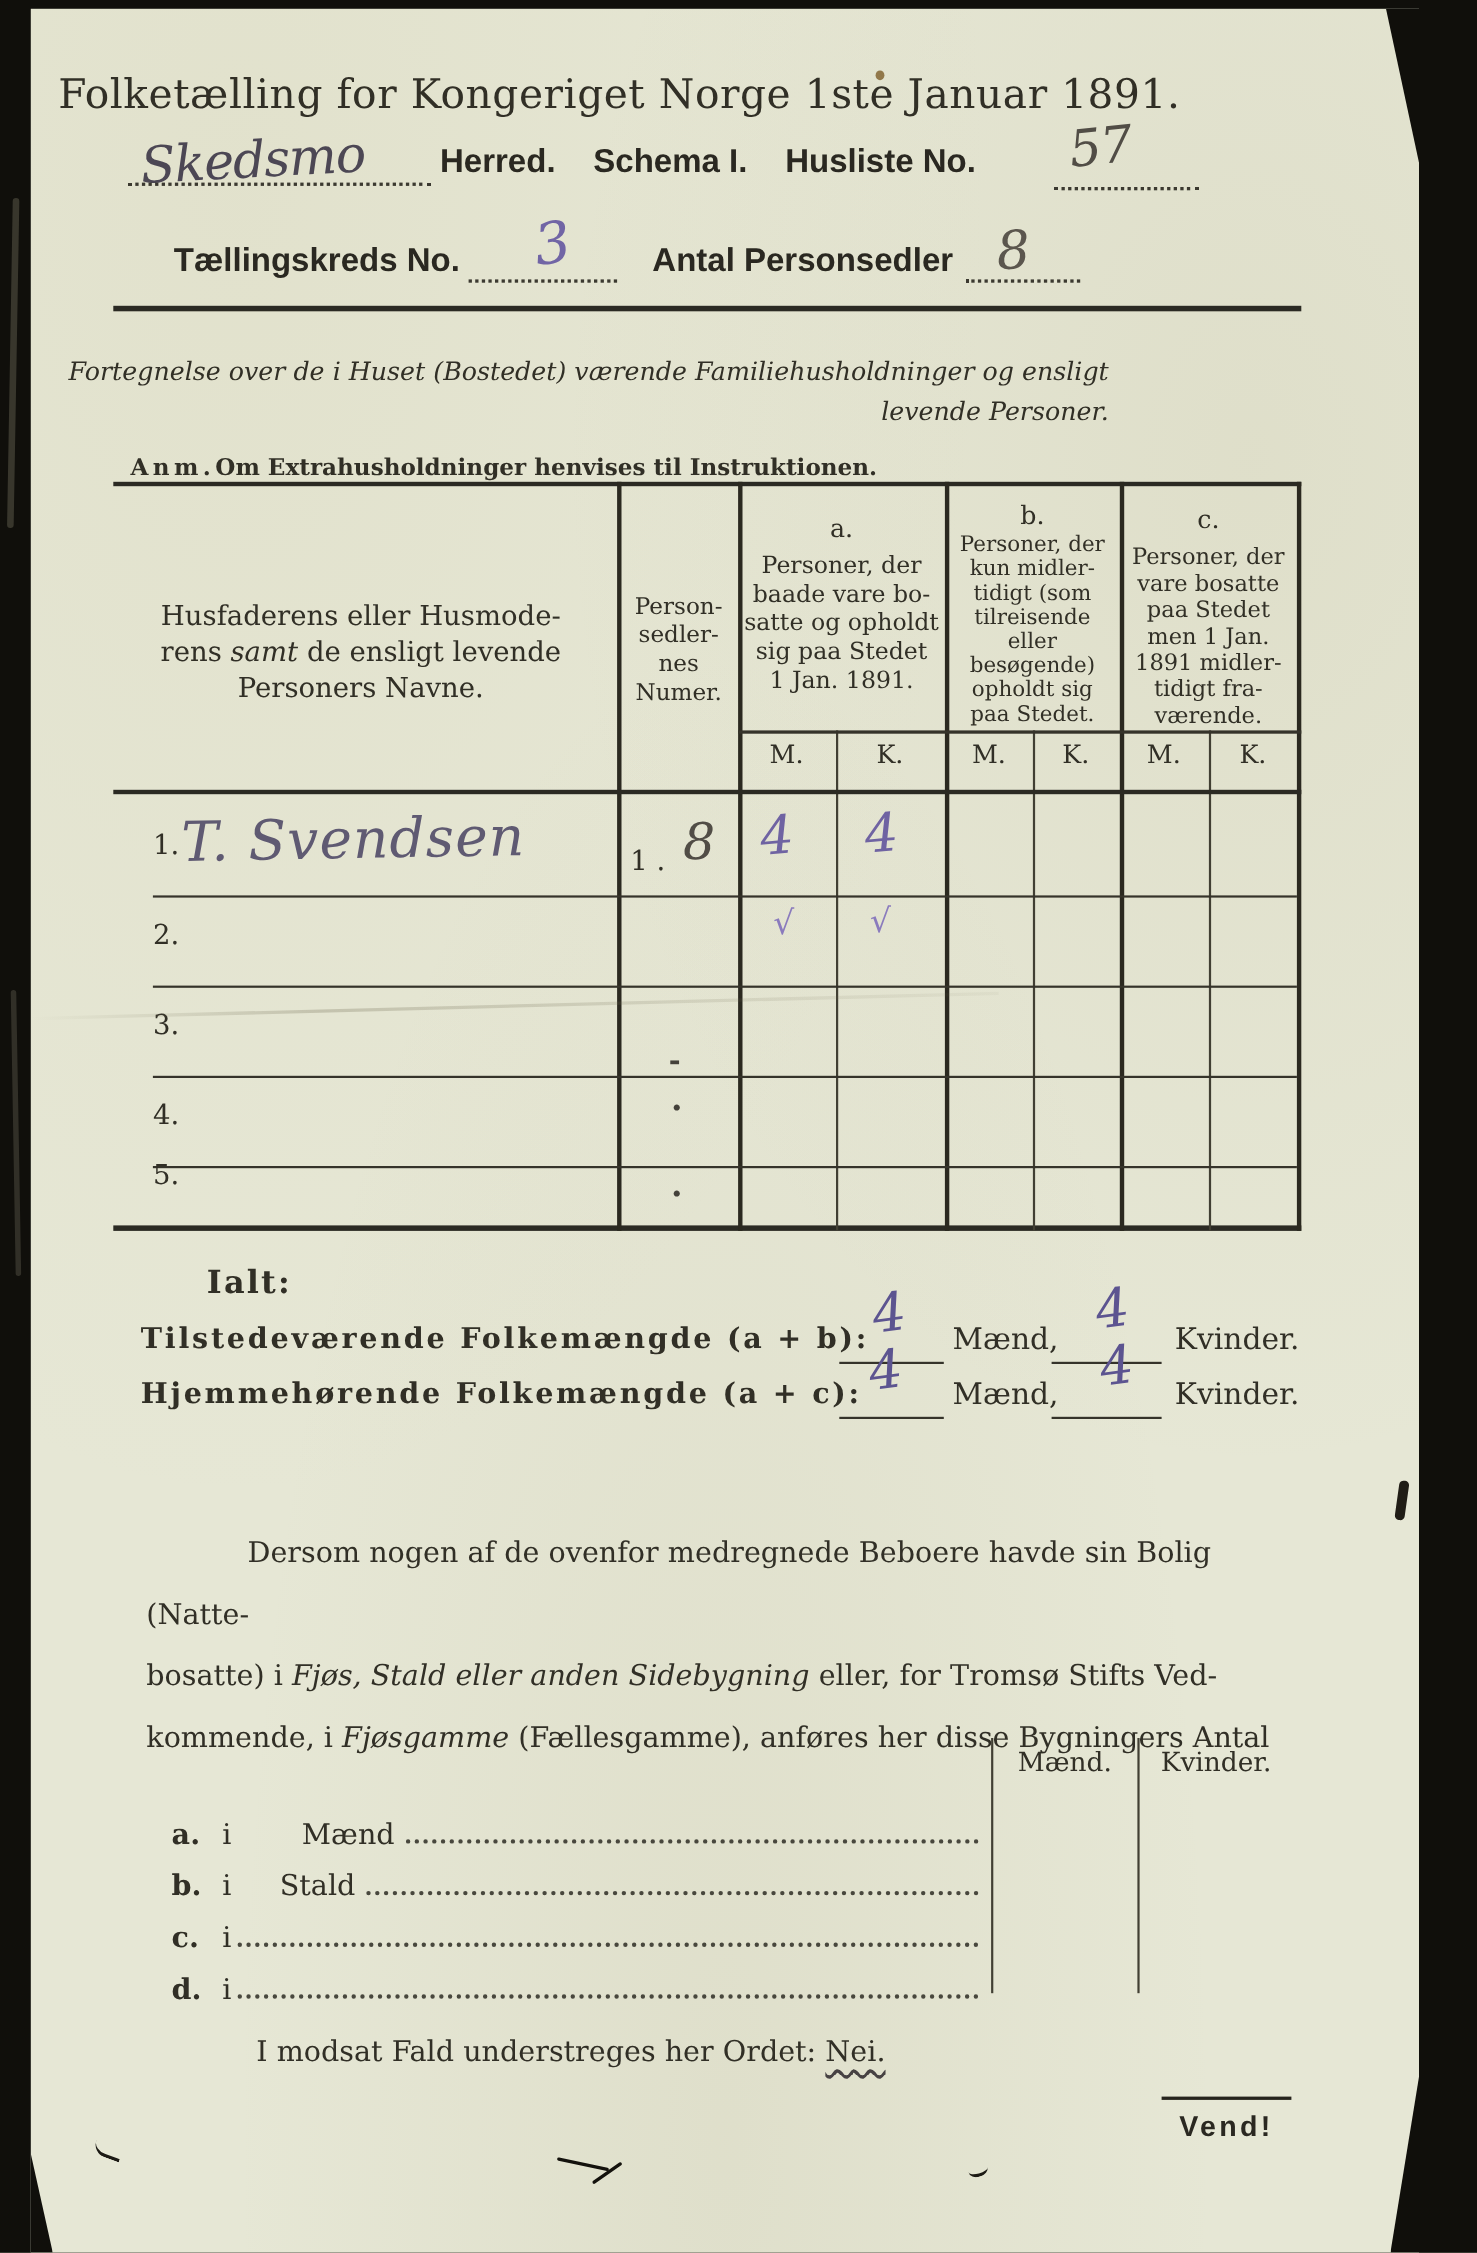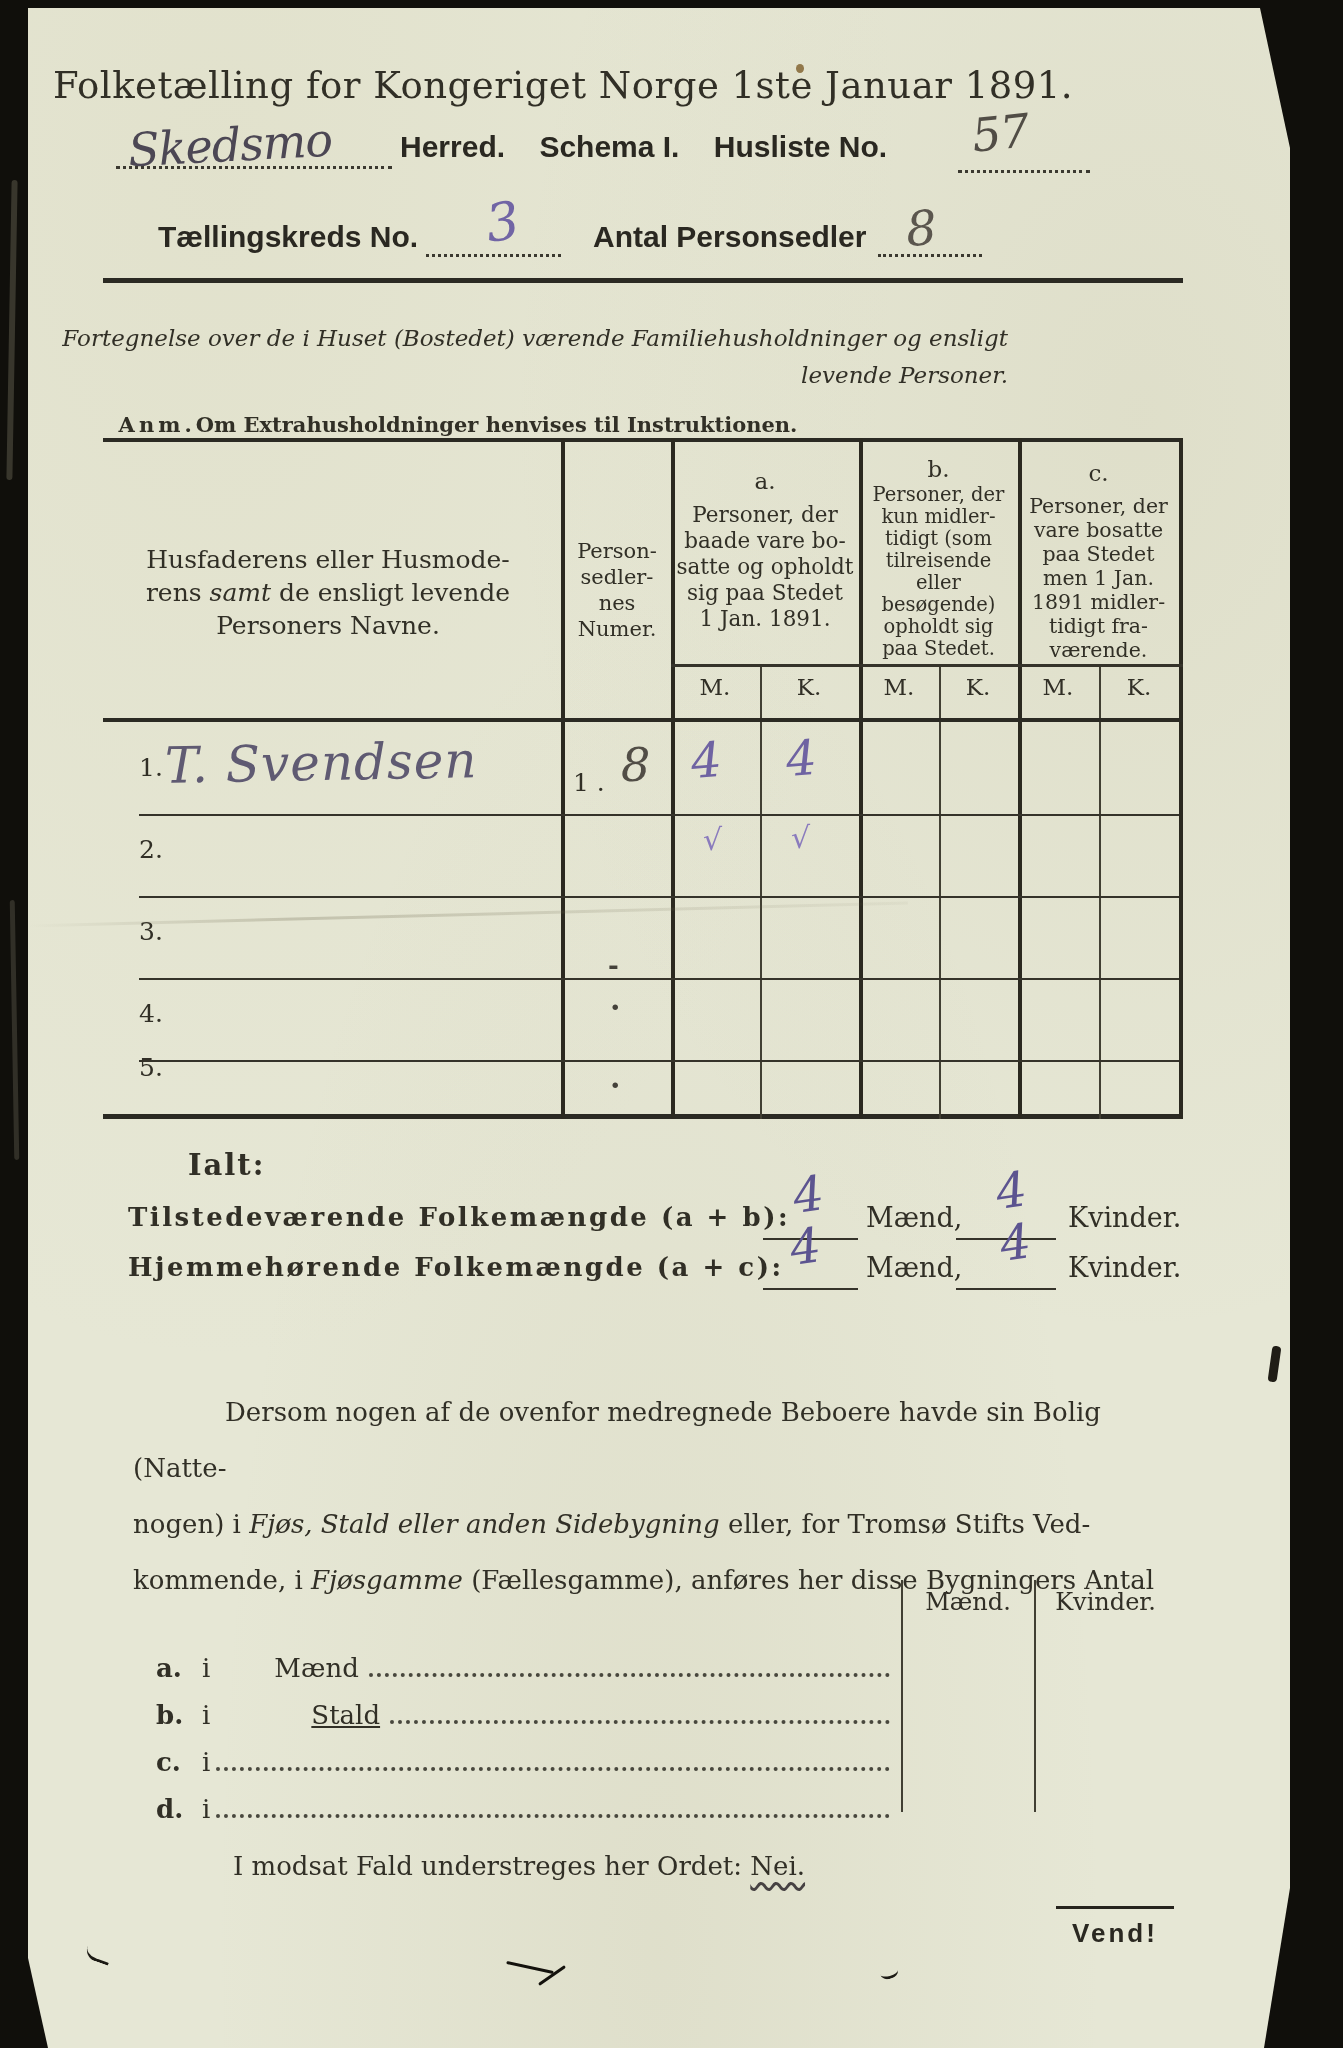--- a/index.html
+++ b/index.html
@@ -170,39 +170,39 @@
   <div class="abs print" style="left:100px;top:1244px;font-size:26px;font-weight:bold;letter-spacing:2.5px;">Hjemmehørende Folkemængde (a + c):</div>
   <div class="abs hw" style="left:762px;top:1210px;font-size:48px;color:#5c5490;transform:rotate(-8deg);">4</div>
   <div class="hline" style="left:735px;top:1280px;width:95px;"></div>
   <div class="abs print" style="left:838px;top:1244px;font-size:27px;">Mænd,</div>
   <div class="abs hw" style="left:972px;top:1206px;font-size:48px;color:#5c5490;transform:rotate(-8deg);">4</div>
   <div class="hline" style="left:928px;top:1280px;width:100px;"></div>
   <div class="abs print" style="left:1040px;top:1244px;font-size:27px;">Kvinder.</div>
 
   <div class="abs print" style="left:105px;top:1376px;width:1055px;font-size:26px;line-height:56px;">
     <div style="text-indent:92px;">Dersom nogen af de ovenfor medregnede Beboere havde sin Bolig (Natte-</div>
-    <div><span>nogen) i </span><span style="font-style:italic;">Fjøs, Stald eller anden Sidebygning</span><span> eller, for Tromsø Stifts Ved-</span></div>
+    <div><span>bosatte) i </span><span style="font-style:italic;">Fjøs, Stald eller anden Sidebygning</span><span> eller, for Tromsø Stifts Ved-</span></div>
     <div><span>kommende, i </span><span style="font-style:italic;">Fjøsgamme</span><span> (Fællesgamme), anføres her disse Bygningers Antal</span></div>
   </div>
 
   <div class="vthin" style="left:873px;top:1572px;height:232px;"></div>
   <div class="vthin" style="left:1006px;top:1572px;height:232px;"></div>
   <div class="abs print center" style="left:877px;top:1580px;width:126px;font-size:24px;">Mænd.</div>
   <div class="abs print center" style="left:1010px;top:1580px;width:135px;font-size:24px;">Kvinder.</div>
 
   <div class="abs obrow" style="left:128px;top:1645px;width:738px;">
     <span style="width:34px;font-weight:bold;">a.</span>
     <span style="margin-left:12px;">i</span>
     <span style="margin-left:64px;">Mænd</span>
     <span class="leader"></span>
   </div>
   <div class="abs obrow" style="left:128px;top:1692px;width:738px;">
     <span style="width:34px;font-weight:bold;">b.</span>
     <span style="margin-left:12px;">i</span>
-    <span style="margin-left:101px;text-decoration:underline;">Stald</span>
+    <span style="margin-left:44px;">Stald</span>
     <span class="leader"></span>
   </div>
   <div class="abs obrow" style="left:128px;top:1739px;width:738px;">
     <span style="width:34px;font-weight:bold;">c.</span>
     <span style="margin-left:12px;">i</span>
     <span class="leader" style="margin-left:6px;"></span>
   </div>
   <div class="abs obrow" style="left:128px;top:1786px;width:738px;">
     <span style="width:34px;font-weight:bold;">d.</span>
     <span style="margin-left:12px;">i</span>

